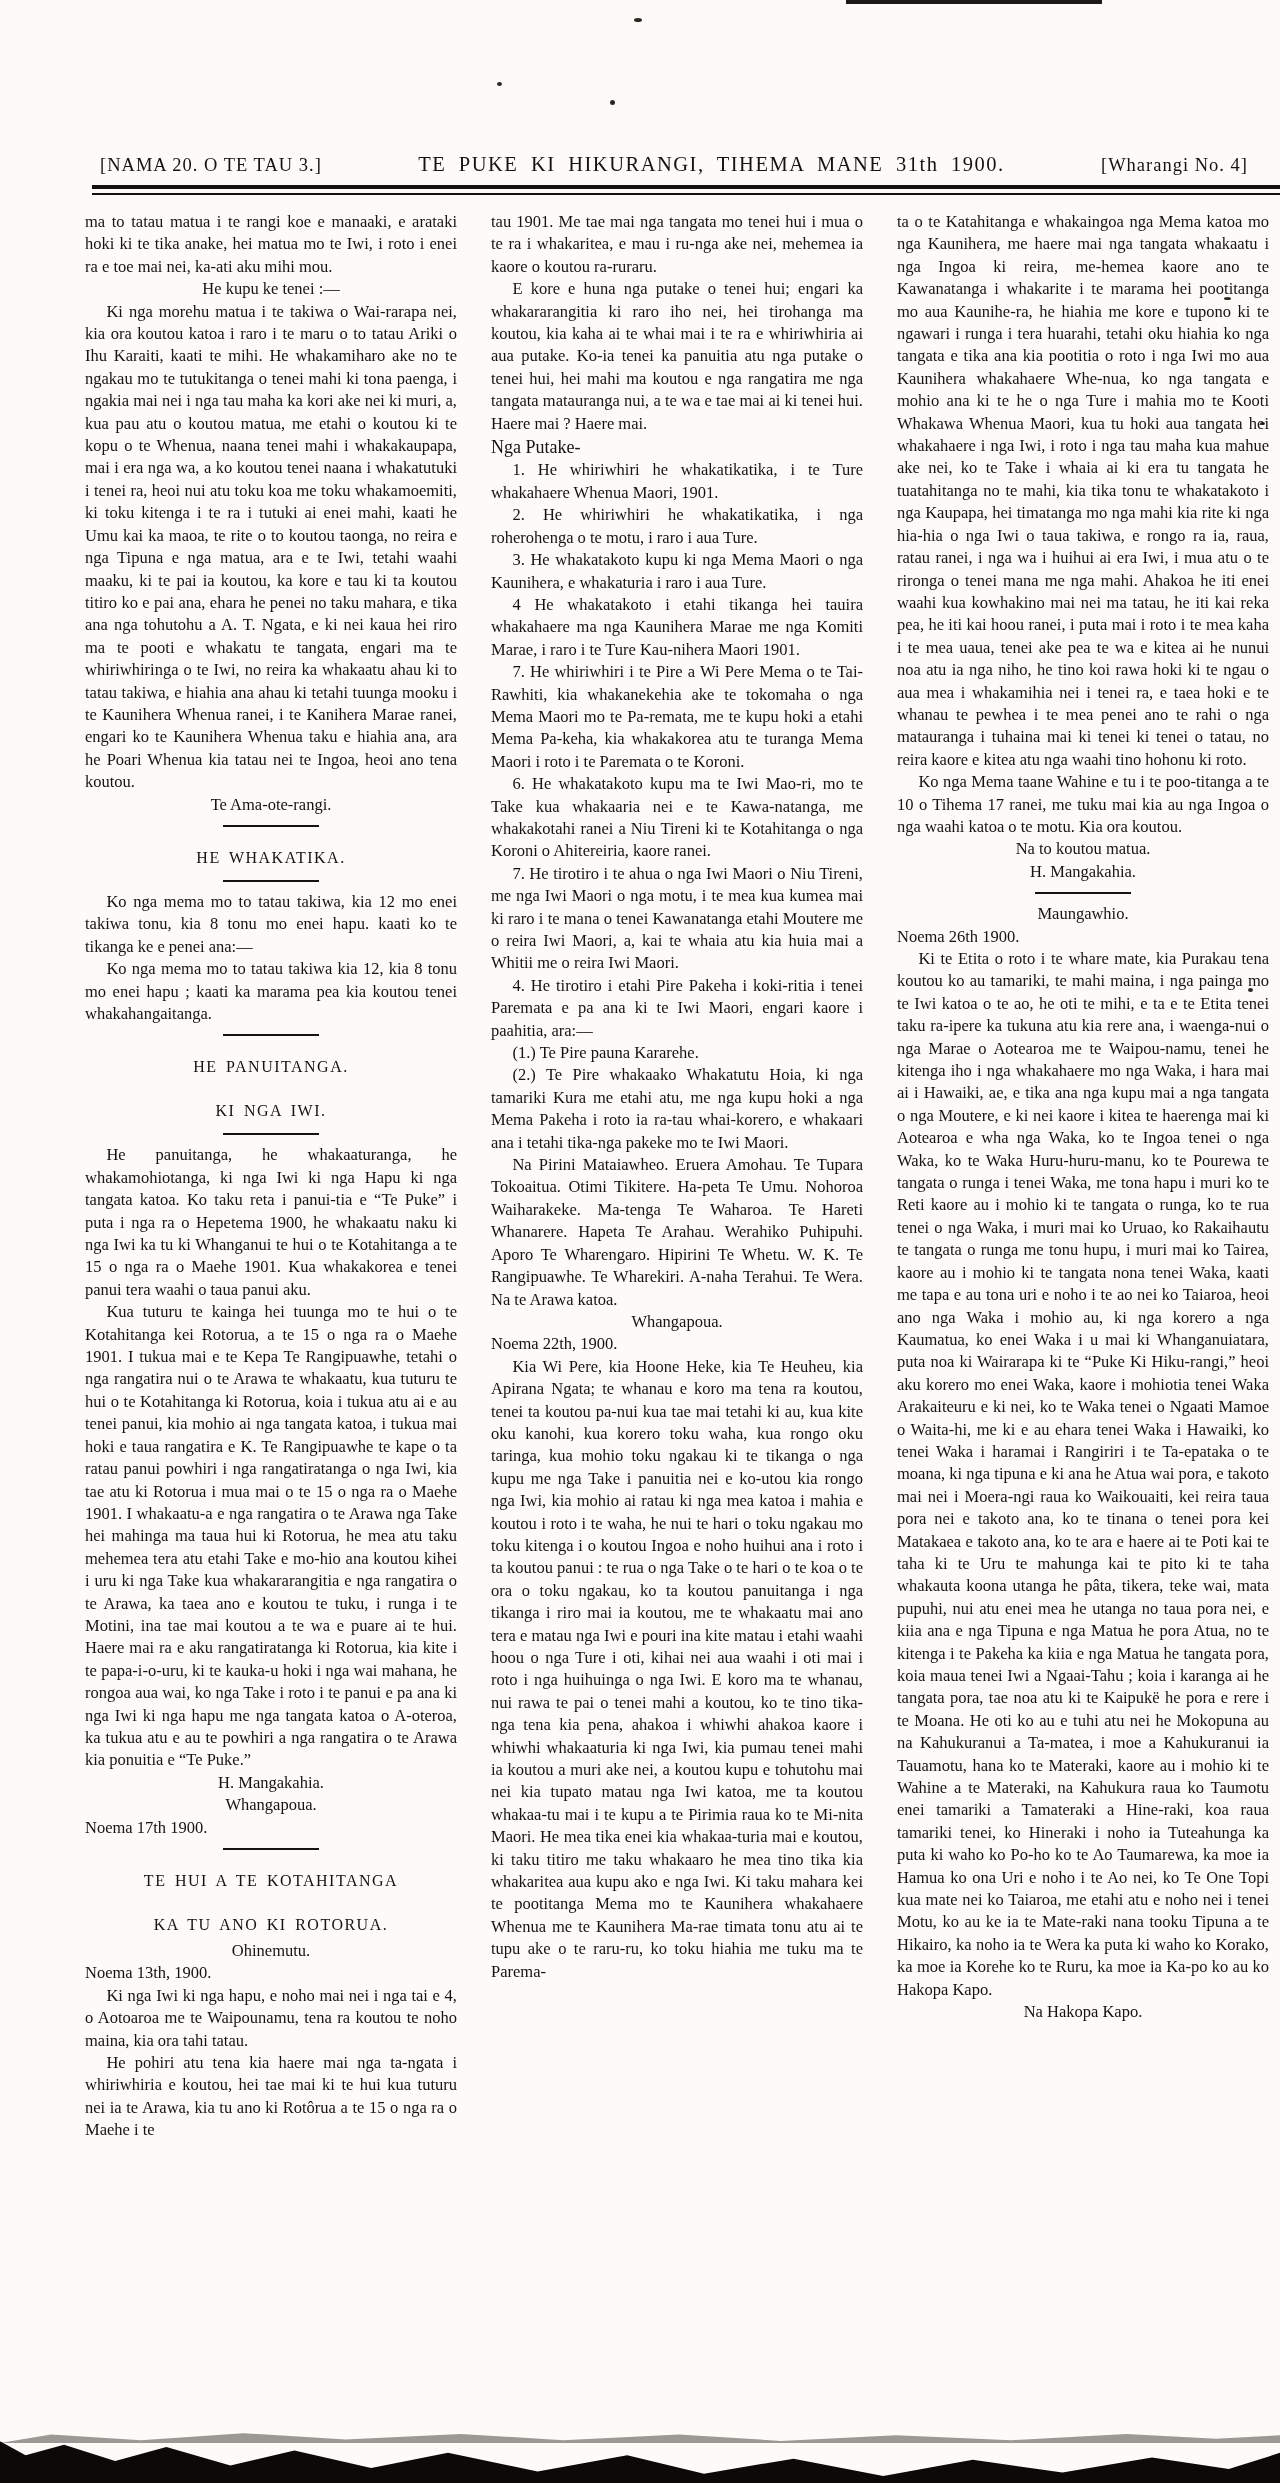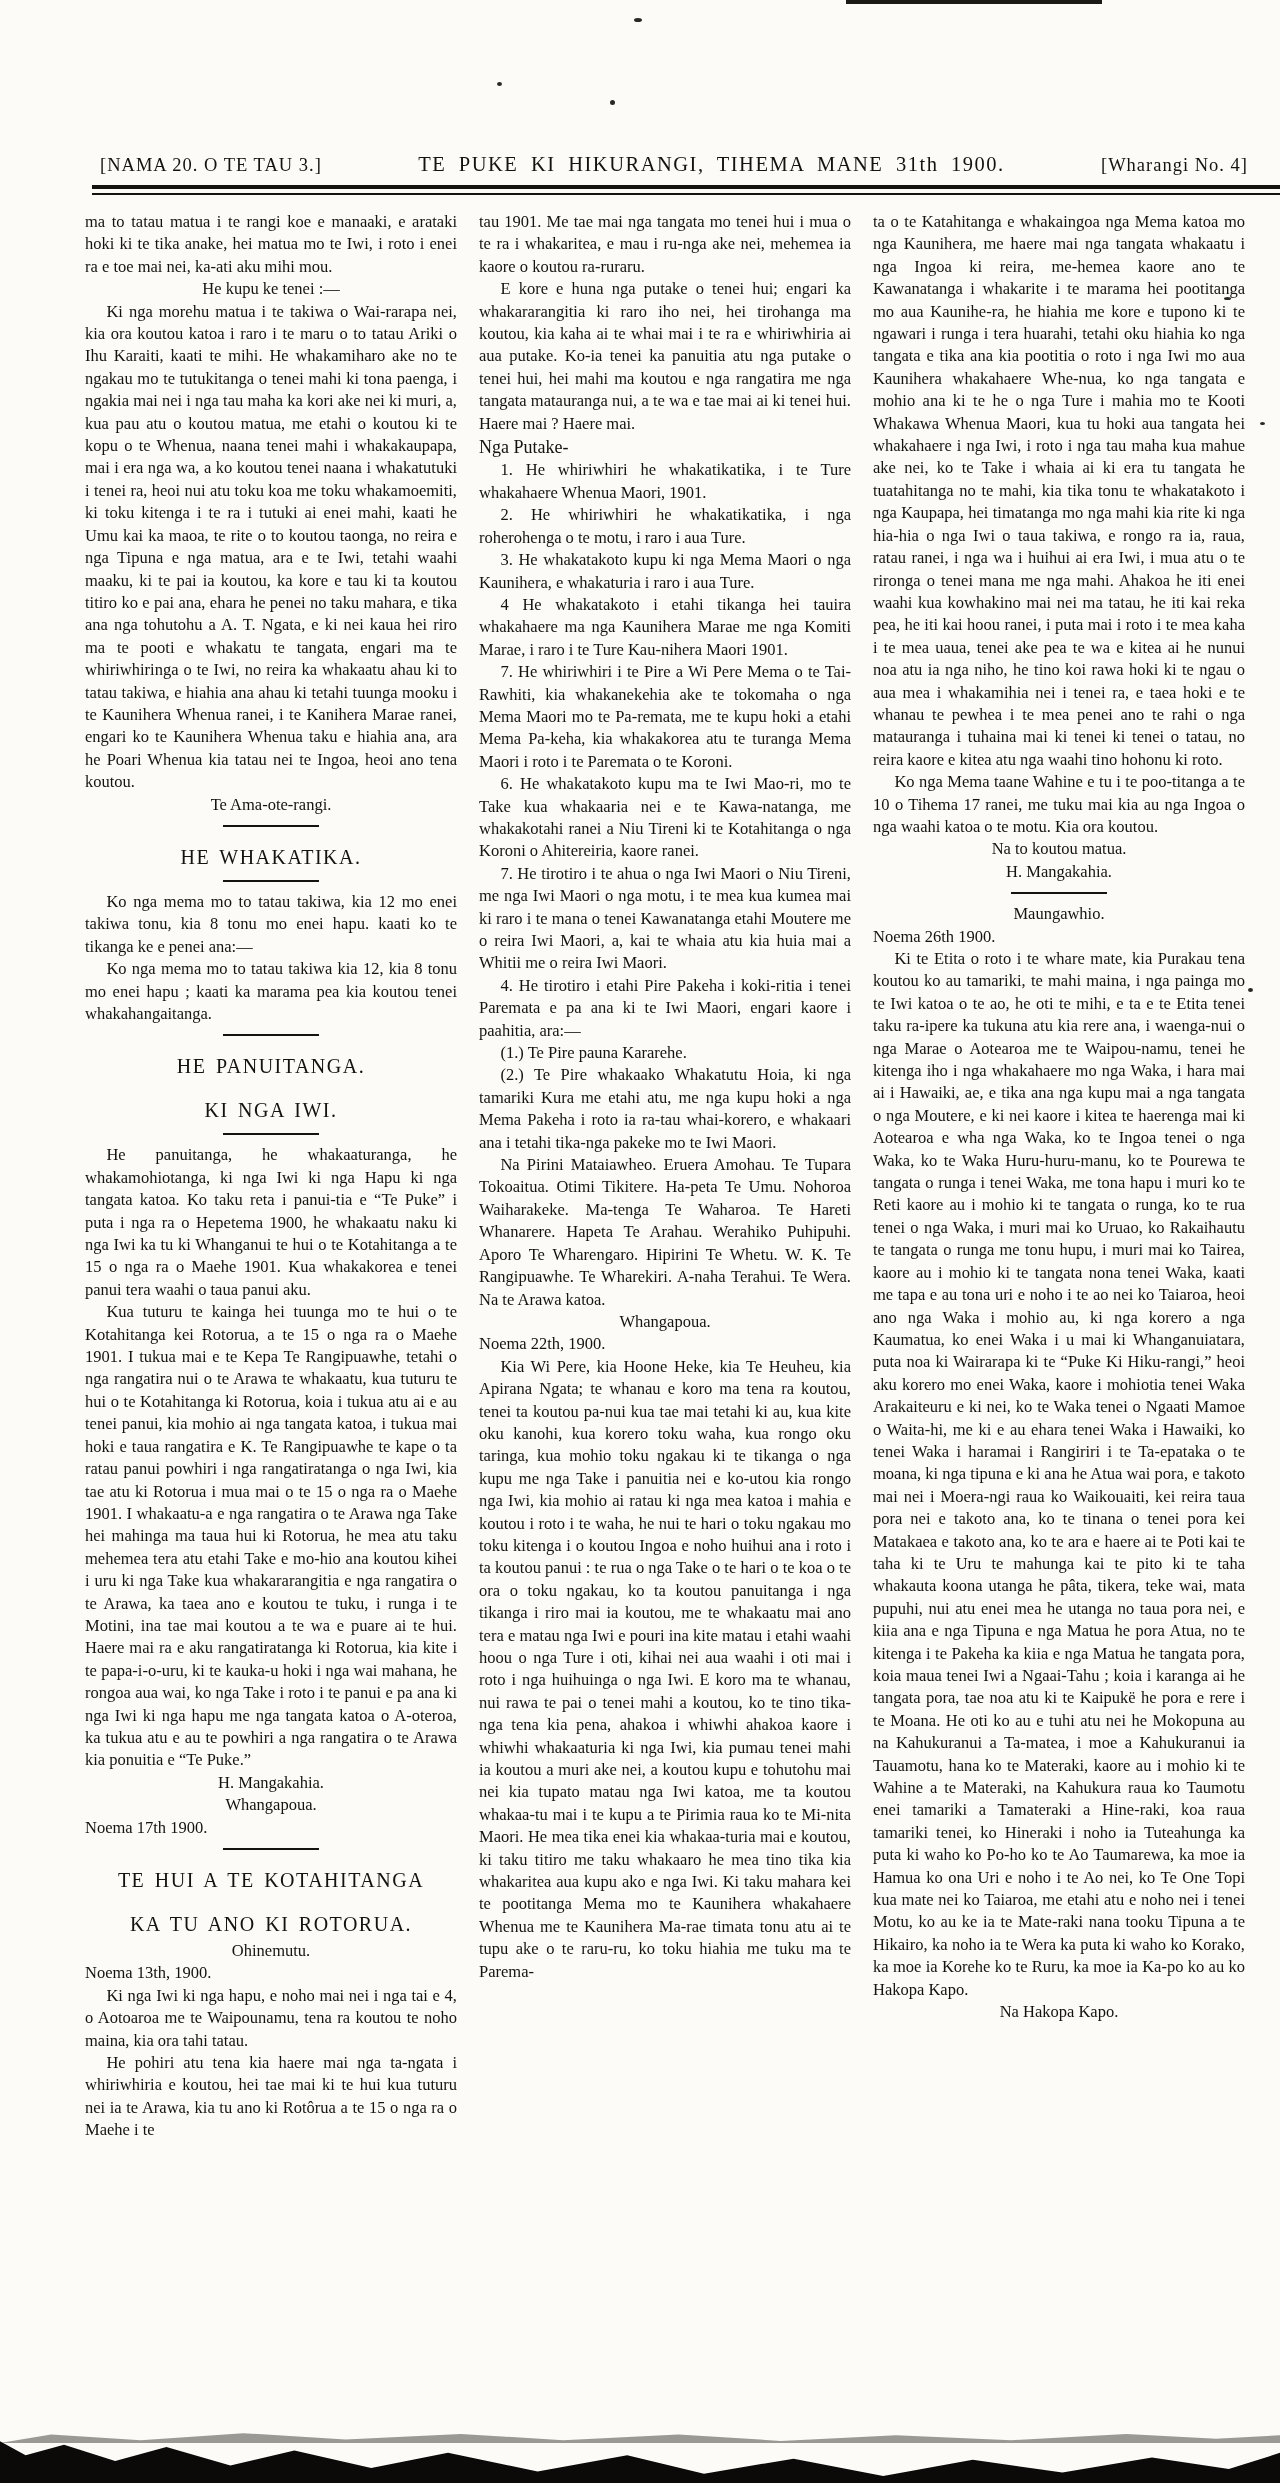--- a/index.html
+++ b/index.html
@@ -19,30 +19,30 @@
     white-space:nowrap;
   }
   .masthead .edition{font-size:18.5px;letter-spacing:1px;}
   .masthead .title{font-size:20.5px;letter-spacing:1.5px;word-spacing:6px;}
   .rule-wrap{position:absolute;left:92px;width:1188px;top:185px;}
   .rule-thick{height:4px;background:#15130f;}
   .rule-thin{height:2px;background:#15130f;margin-top:4px;}
   
   .columns{
     position:absolute;top:211px;left:85px;width:1184px;
-    display:flex;gap:22px;
+    display:flex;gap:34px;
   }
   .column{width:372px;flex:0 0 372px;}
   .block{font-size:16.5px;line-height:22.4px;}
   .para{text-align:justify;text-indent:1.3em;}
   .noindent{text-indent:0;}
   .center{text-align:center;}
   .right{text-align:left;padding-right:42px;font-family:Liberation Serif, serif;}
   .heading{
-    text-align:center;font-size:20px;line-height:27px;
+    text-align:center;font-size:16px;line-height:27px;
     letter-spacing:1.5px;word-spacing:3px;margin:17px 0 2px 0;
   }
   .subheading{font-size:18px;margin:1px 0;}
   .rule{border:0;height:0;margin:9px auto 9px auto;width:96px;
         border-top:2px solid #15130f;}
   
   .speck{position:absolute;background:#2a2823;border-radius:50%;}
   .top-line{position:absolute;left:846px;top:0;width:256px;height:4px;background:#1c1a16;}
   .torn-edge{
     position:absolute;left:0;bottom:0;width:100%;height:58px;background:#0b0a09;

